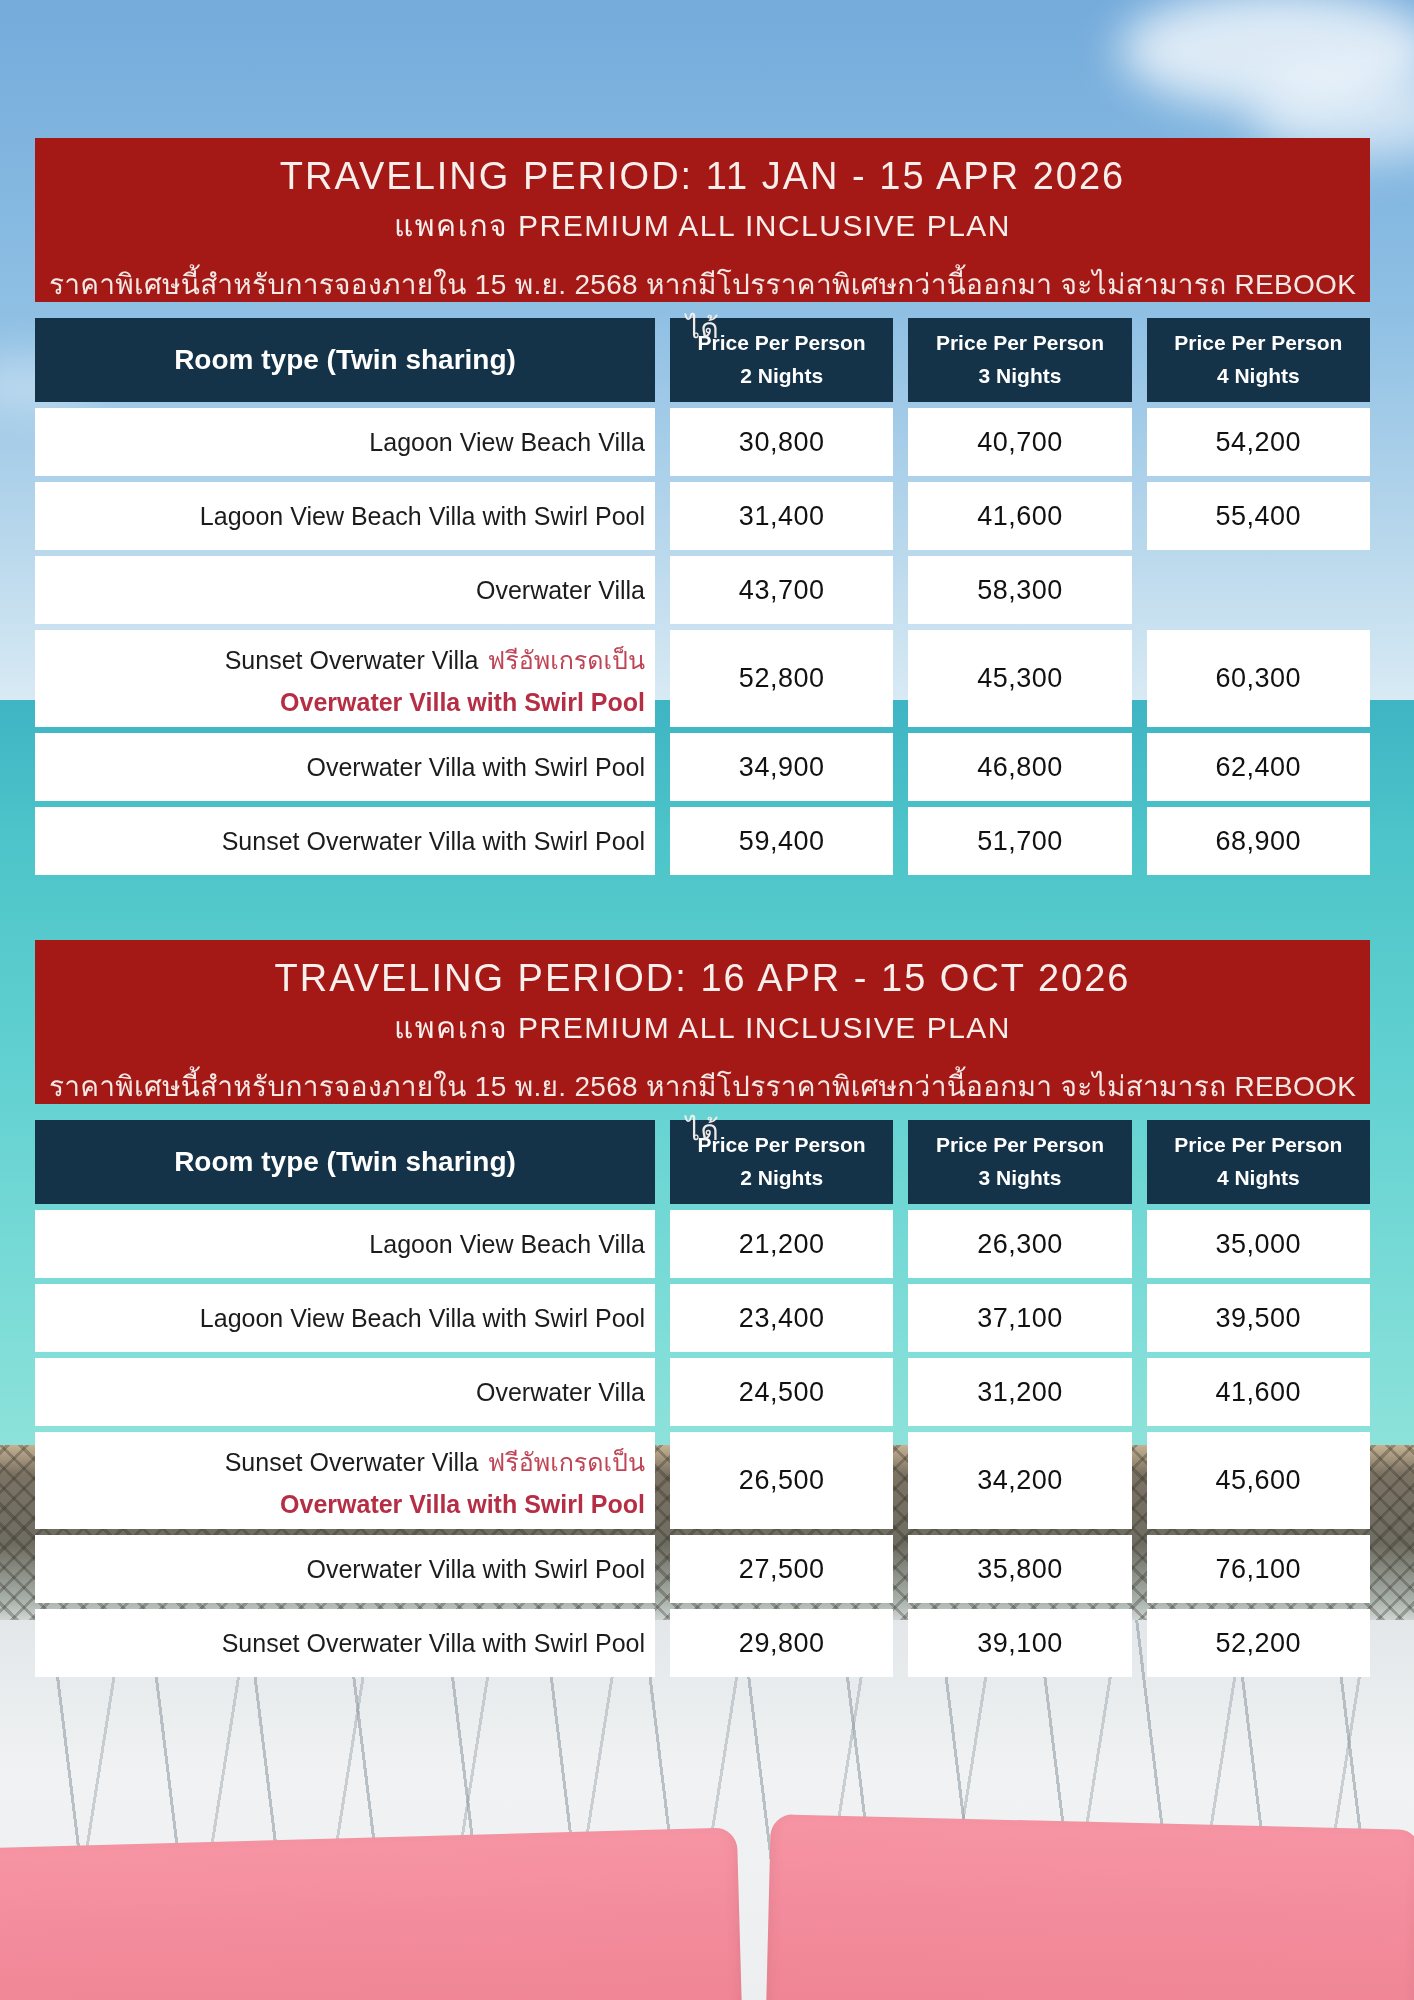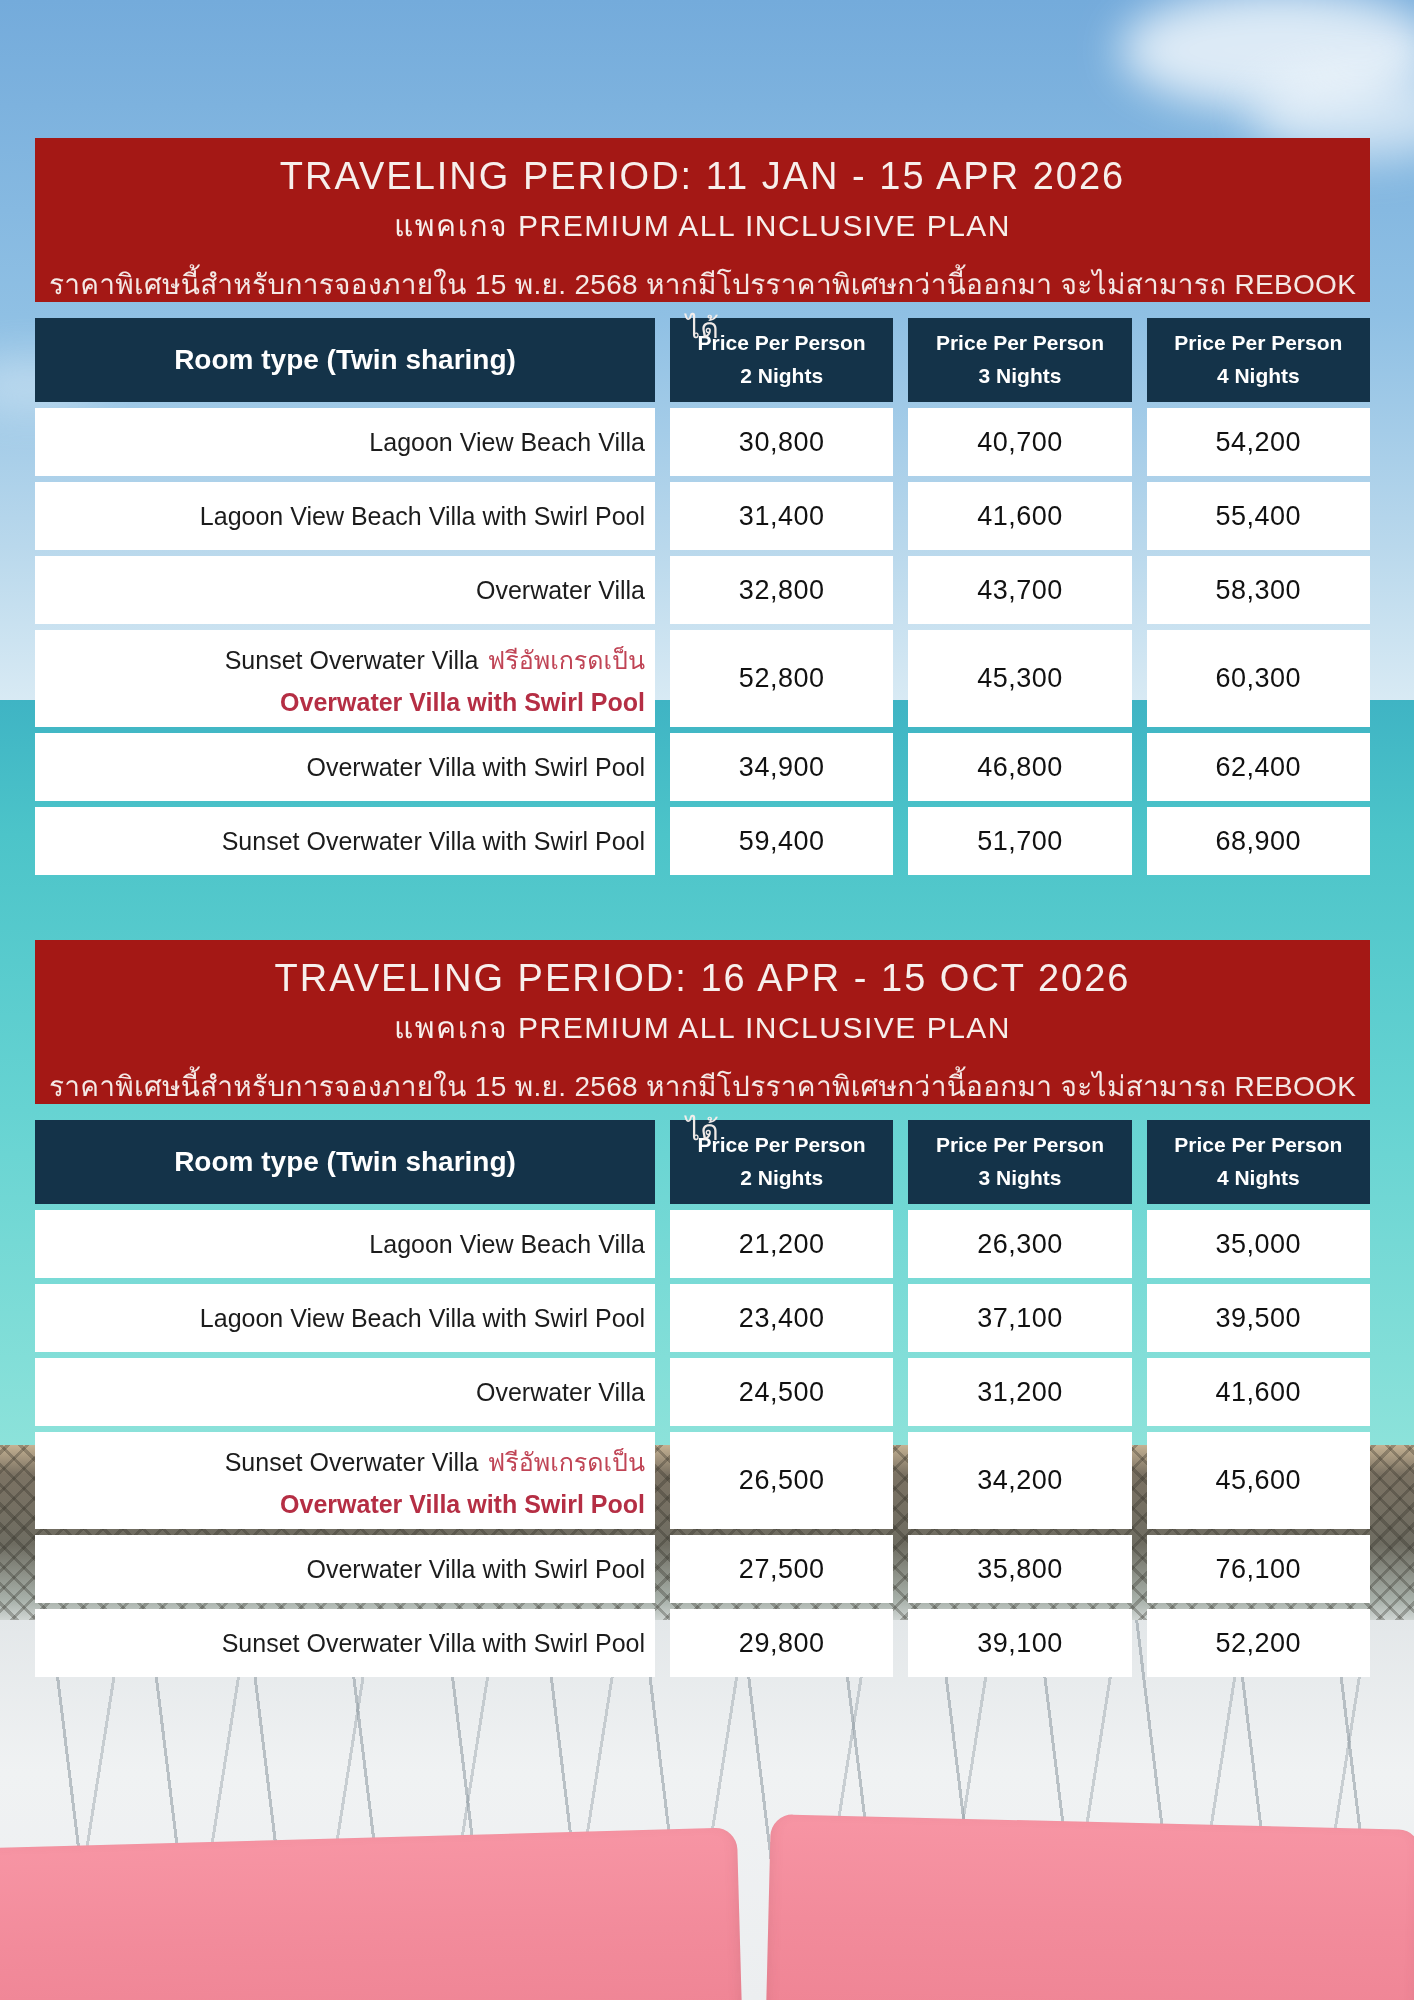--- a/index.html
+++ b/index.html
@@ -137,21 +137,20 @@
   </div>
 
   <div class="grid-row trow">
     <div class="cell name-cell">
       <div class="name-line1">
         <span class="nm">Overwater Villa</span>
 
       </div>
 
     </div>
-    <div class="cell price-cell">32,800</div>
     <div class="cell price-cell">43,700</div>
     <div class="cell price-cell">58,300</div>
   </div>
 
   <div class="grid-row trow">
     <div class="cell name-cell">
       <div class="name-line1">
         <span class="nm">Sunset Overwater Villa</span>
         <span class="nm-thai">ฟรีอัพเกรดเป็น</span>
       </div>

